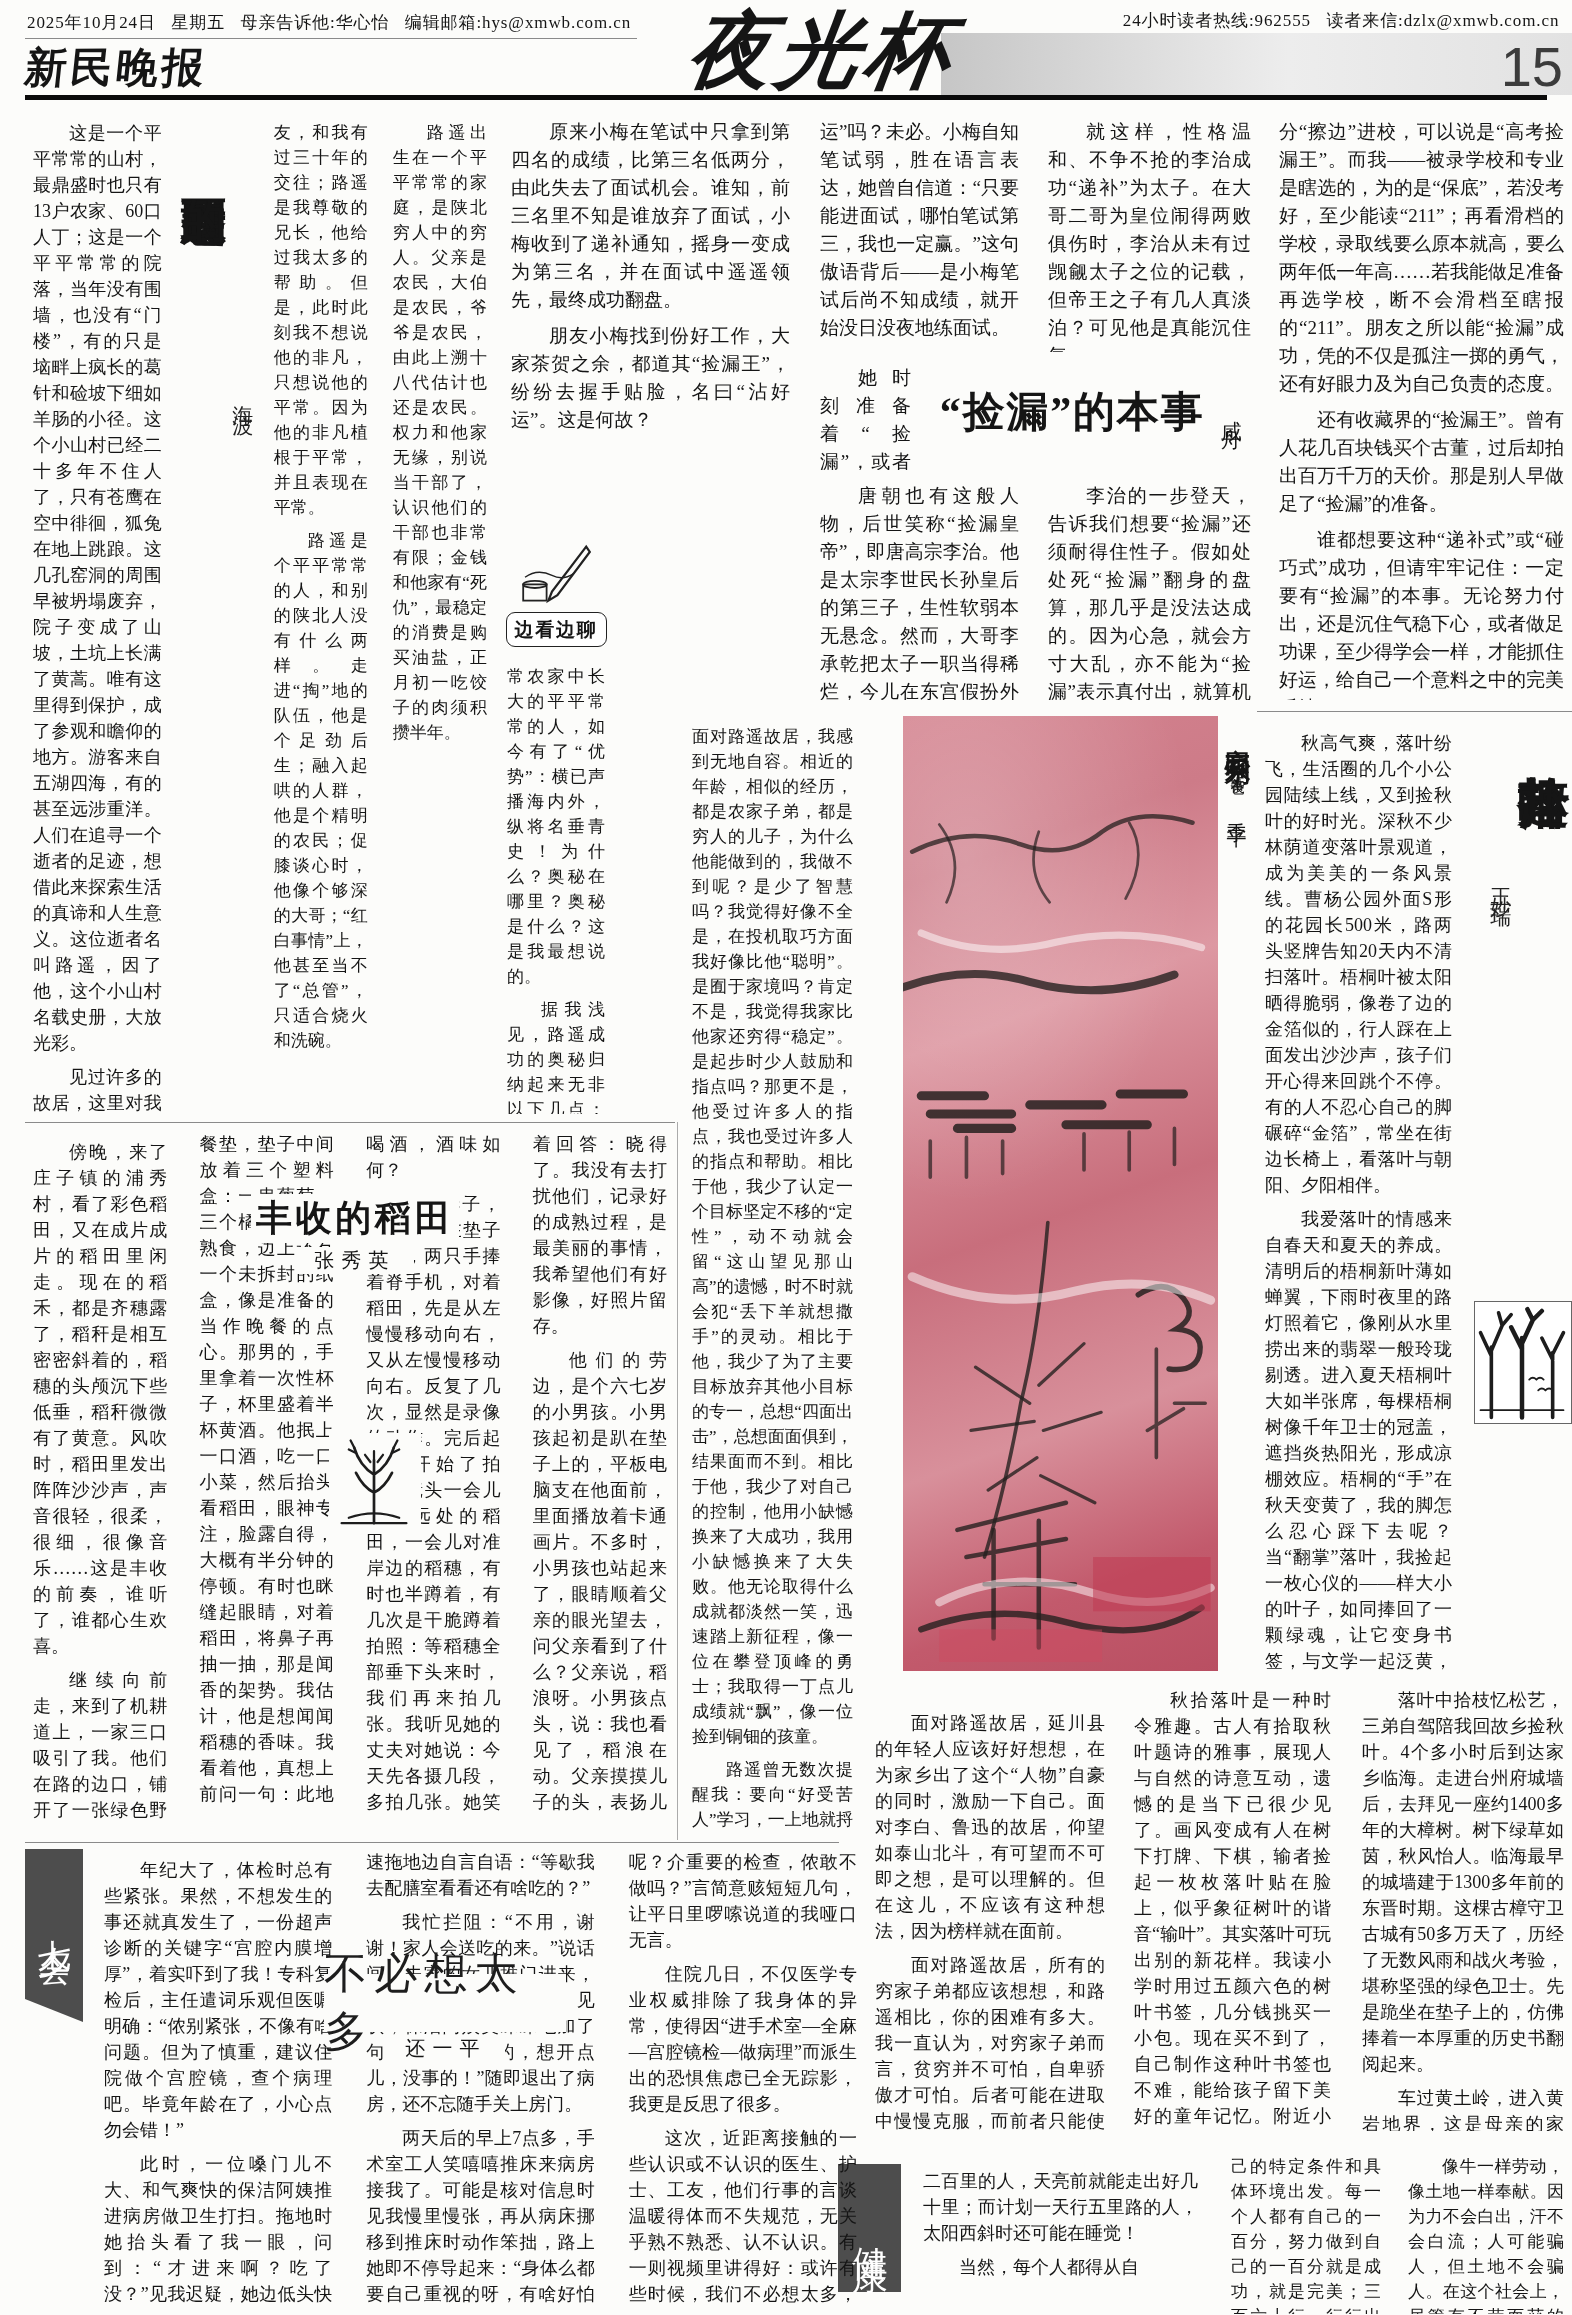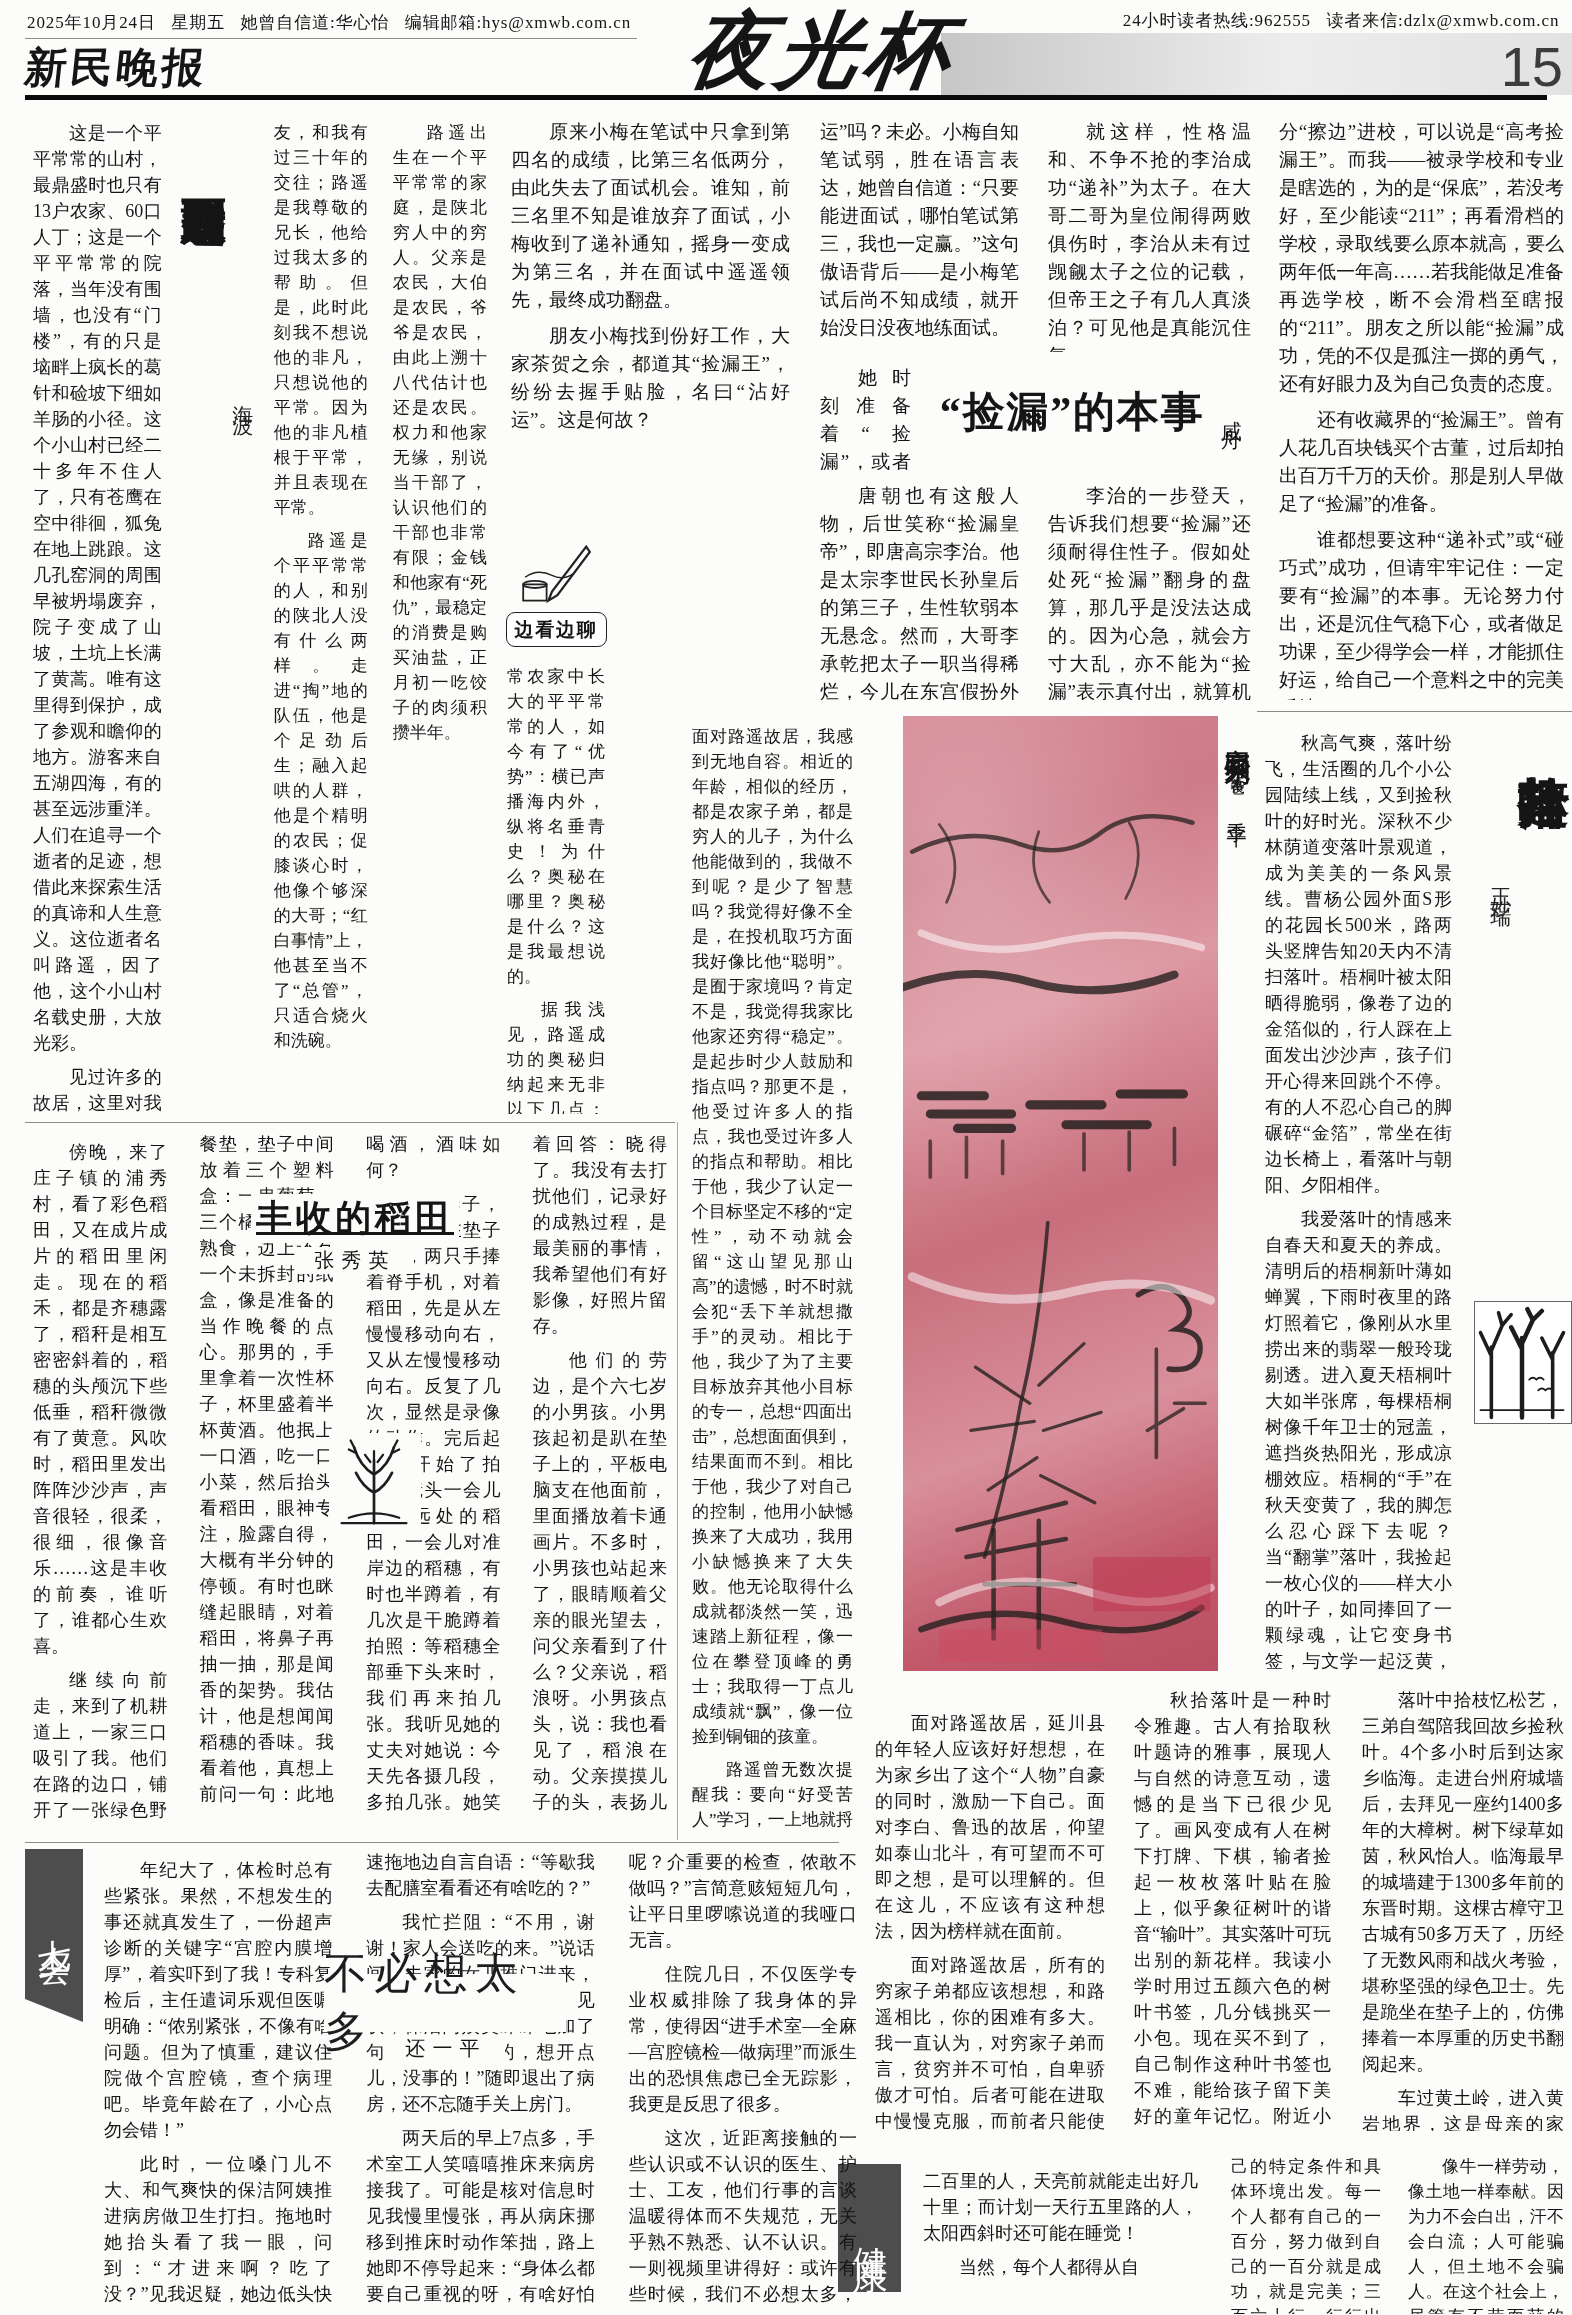--- a/index.html
+++ b/index.html
@@ -42,21 +42,21 @@
   .colrule{background:#aaa;}
 </style>
 </head>
 <body>
 
 <div id="page">
 
   <div class="abs hinfo" style="left:27px;top:11px;">
     <span>2025年10月24日</span>&nbsp;&nbsp;
     <span>星期五</span>&nbsp;&nbsp;
-    <span>她曾自信道:华心怡</span>&nbsp;&nbsp;
+    <span>母亲告诉他:华心怡</span>&nbsp;&nbsp;
     <span>编辑邮箱:hys@xmwb.com.cn</span>
   </div>
   <div class="abs hinfo" style="right:12.7px;top:9px;">
     <span>24小时读者热线:962555</span>&nbsp;&nbsp;
     <span>读者来信:dzlx@xmwb.com.cn</span>
   </div>
   <div class="abs hairline" style="left:25px;top:38px;width:612px;height:0.9px;"></div>
   <div class="abs grayband" style="left:941px;top:33px;width:631px;height:62px;">
     <div class="abs pagenum" style="right:9px;bottom:-3.6px;">15</div>
   </div>
@@ -217,21 +217,21 @@
 
   <div class="abs hairline" style="left:25px;top:1122px;width:650px;height:0.9px;"></div>
   <div class="abs colrule" style="left:677px;top:1122px;width:0.9px;height:718px;"></div>
   <div class="abs" style="left:25px;top:1131px;width:650px;height:707px;">
     <div class="b20 clip" style="column-count:4;column-gap:16.3px;height:707px;">
         <p>傍晚，来了庄子镇的浦秀村，看了彩色稻田，又在成片成片的稻田里闲走。现在的稻禾，都是齐穗露了，稻秆是相互密密斜着的，稻穗的头颅沉下些低垂，稻秆微微有了黄意。风吹时，稻田里发出阵阵沙沙声，声音很轻，很柔，很细，很像音乐……这是丰收的前奏，谁听了，谁都心生欢喜。</p>
         <p>继续向前走，来到了机耕道上，一家三口吸引了我。他们在路的边口，铺开了一张绿色野餐垫，垫子中间放着三个塑料盒：一串葡萄，三个橘子，一盒熟食，边上还有一个未拆封的纸盒，像是准备的当作晚餐的点心。那男的，手里拿着一次性杯子，杯里盛着半杯黄酒。他抿上一口酒，吃一口小菜，然后抬头看稻田，眼神专注，脸露自得，大概有半分钟的停顿。有时也眯缝起眼睛，对着稻田，将鼻子再抽一抽，那是闻香的架势。我估计，他是想闻闻稻穗的香味。我看着他，真想上前问一句：此地喝酒，酒味如何？</p>
         <p>他的妻子，先是跪坐在垫子上的，两只手捧着脊手机，对着稻田，先是从左慢慢移动向右，又从左慢慢移动向右。反复了几次，显然是录像的动作。完后起身，开始了拍照，镜头一会儿对准远处的稻田，一会儿对准岸边的稻穗，有时也半蹲着，有几次是干脆蹲着拍照：等稻穗全部垂下头来时，我们再来拍几张。我听见她的丈夫对她说：今天先各摄几段，多拍几张。她笑着回答：晓得了。我没有去打扰他们，记录好的成熟过程，是最美丽的事情，我希望他们有好影像，好照片留存。</p>
         <p>他们的劳边，是个六七岁的小男孩。小男孩起初是趴在垫子上的，平板电脑支在他面前，里面播放着卡通画片。不多时，小男孩也站起来了，眼睛顺着父亲的眼光望去，问父亲看到了什么？父亲说，稻浪呀。小男孩点头，说：我也看见了，稻浪在动。父亲摸摸儿子的头，表扬儿子观察认真。小男孩又问母亲在拍什么，母亲说：拍稻穗。小男孩就穿上鞋，走下机耕道，走上田间小埂，伸出双手小心托起一株稻穗，看了看，又掂了掂，对母亲说，这里面还是瘪的，是我们吃的大米吗？母亲告诉他：是，但现在还没有完全长大，过几天就成了。小男孩似乎有点理解了：妈妈，那等几天我们再来拍，好吗？母亲笑了，说：好的呀。下次来，你也拍。小男孩很开心，连着说了三个“哪”。</p>
       </div>
-    <div class="abs" style="left:226px;top:63px;width:208px;height:49px;background:#fcfcfa;display:flex;align-items:flex-end;justify-content:center;text-decoration:underline;">
+    <div class="abs" style="left:226px;top:63px;width:208px;height:49px;background:#fcfcfa;display:flex;align-items:flex-end;justify-content:center;">
       <span class="rice-title">丰收的稻田</span>
     </div>
     <div class="abs sm-author" style="left:271px;top:116px;width:118px;background:#fcfcfa;">张秀英</div>
     <div class="abs" style="left:304px;top:302px;width:92px;height:96px;background:#fcfcfa;">
       <svg width="90" height="94" viewBox="0 0 100 104">
         <g stroke="#1d1d1d" fill="none" stroke-linecap="round">
           <path d="M50 100 V30 M50 46 Q34 36 28 16 M50 46 Q66 36 72 16 M50 66 Q38 60 30 44 M50 66 Q62 60 70 44" stroke-width="3"></path>
           <path d="M28 16 l-4 -8 M30 22 l-8 -4 M72 16 l4 -8 M70 22 l8 -4 M50 30 l0 -10 M46 32 l-6 -8 M54 32 l6 -8" stroke-width="2.5"></path>
           <path d="M14 100 h72 M22 94 q28 -10 56 0" stroke-width="2.5"></path>
         </g>

